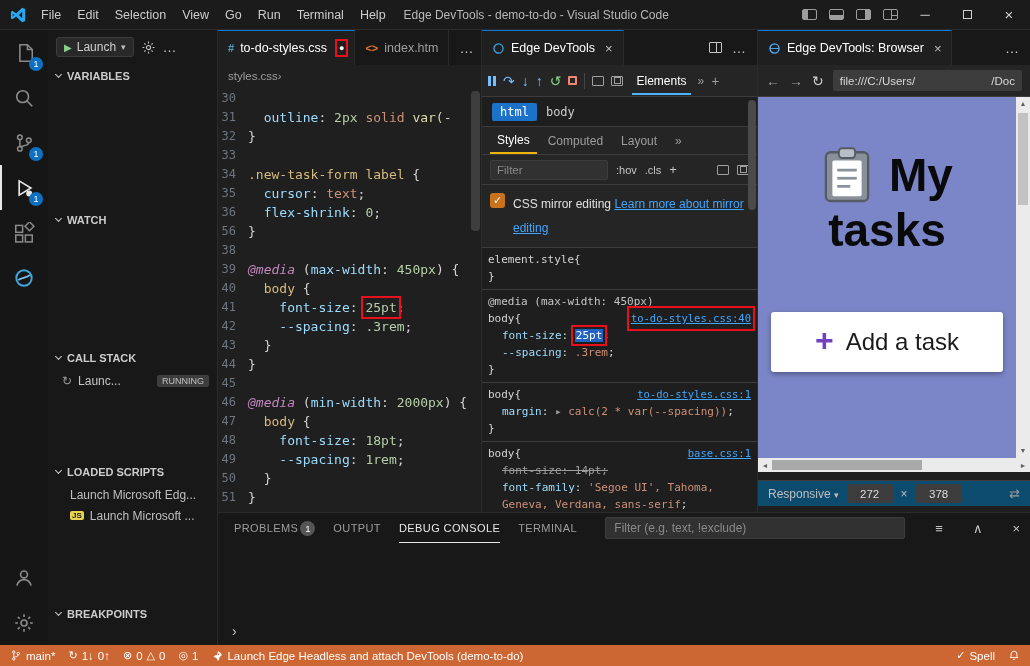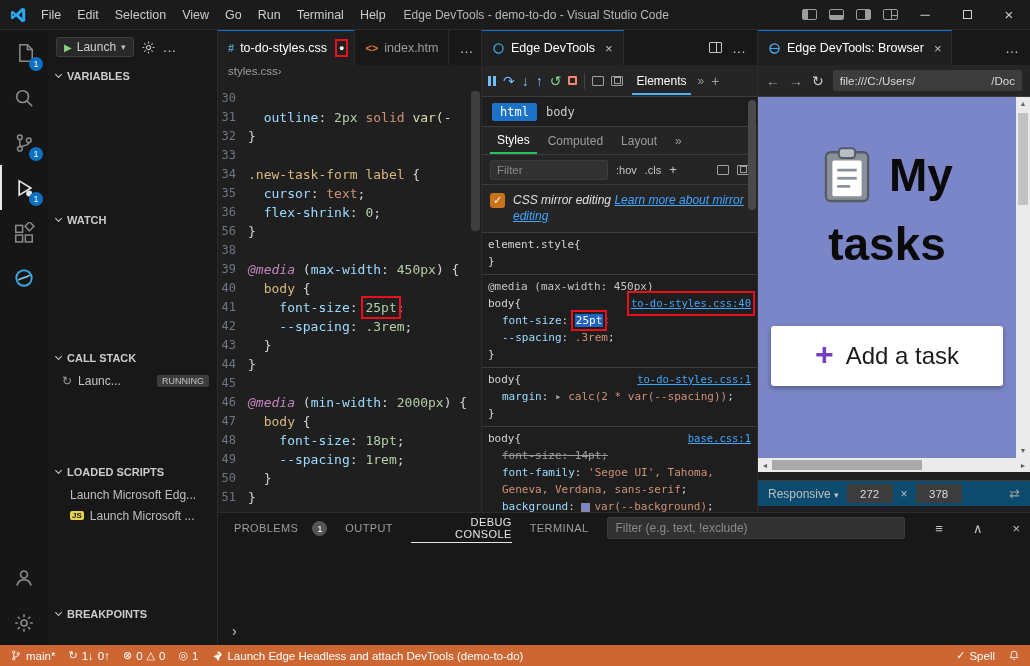--- a/index.html
+++ b/index.html
@@ -80,21 +80,21 @@
   .fi.html { color:#e37933; }
   .dot { color:#ffffff; font-size:9px; margin-left:6px; }
   .tab-close { color:#c0c0c0; font-size:13px; margin-left:4px; }
   .tab-actions { margin-left:auto; display:flex; align-items:center; gap:10px; padding:0 10px; color:#c5c5c5; }
   .split-ic { width:13px; height:11px; border:1px solid #c5c5c5; border-radius:1px; position:relative; }
   .split-ic::before { content:""; position:absolute; top:0; bottom:0; left:50%; width:1px; background:#c5c5c5; }
 
   .annot-box { outline:2px solid var(--annot); outline-offset:2px; }
 
   
-  .breadcrumb { height:22px; display:flex; align-items:flex-start; padding:0 10px; font-size:11.5px; color:#9d9d9d; background:#1f1f1f; }
+  .breadcrumb { height:22px; display:flex; align-items:center; padding:0 10px; font-size:11.5px; color:#9d9d9d; background:#1f1f1f; }
   .code { flex:1; background:#1f1f1f; overflow:hidden; padding-top:2px; position:relative;
           font-family:"DejaVu Sans Mono", monospace; font-size:13px; }
   .code-line { display:flex; height:19px; line-height:19px; white-space:pre; }
   .ln { width:30px; flex:none; text-align:right; padding-right:12px; color:#6e7681; font-size:12px; }
   .lt { white-space:pre; }
   .tk-prop { color:#9cdcfe; } .tk-val { color:#ce9178; } .tk-num { color:#b5cea8; }
   .tk-at { color:#c586c0;font-style:italic; } .tk-sel { color:#d7ba7d; } .tk-punc { color:#d4d4d4; } .tk-fn { color:#dcdcaa; }
   .ed-scroll { position:absolute; right:1px; top:4px; width:9px; height:140px; background:rgba(121,121,121,.35); border-radius:4px; }
 
   
@@ -110,32 +110,32 @@
   .sq-ic.inner::after { content:""; position:absolute; right:1px; bottom:1px; width:5px; height:5px; border:1px solid #a0a0a0; }
   .dt-tab { color:#ffffff; font-size:12px; padding:7px 4px 5px; border-bottom:2px solid #4db2ff; margin-left:2px; }
   .dt-more { color:#9d9d9d; font-size:12px; } .dt-plus { color:#9d9d9d; font-size:14px; }
   .dom-bar { height:30px; background:#1e1e1e; border-bottom:1px solid #3c3c3c; display:flex; align-items:center; gap:9px;
              padding:0 10px; font-family:"DejaVu Sans Mono", monospace; font-size:12px; flex:none; }
   .dom-chip { background:#1b72c8; color:#fff; padding:2px 8px; border-radius:2px; }
   .dom-plain { color:#cccccc; }
   .styles-tabs { height:28px; background:#252526; border-bottom:1px solid #3c3c3c; display:flex; align-items:stretch; gap:4px;
                  padding:0 8px; font-size:12px; flex:none; }
   .stab { display:flex; align-items:center; padding:0 7px; color:#9d9d9d; }
-  .stab.active { color:#fff; border-bottom:2px solid #22c55e; }
+  .stab.active { color:#fff; border-bottom:2px solid #eab308; }
   .filter-row { height:30px; background:#252526; border-bottom:1px solid #3c3c3c; display:flex; align-items:center; gap:8px;
                 padding:0 8px; flex:none; }
   .filter-input { width:118px; height:20px; background:#313131; border:1px solid #3c3c3c; border-radius:2px;
                   color:#bbbbbb; font-size:11.5px; padding:0 6px; }
   .filter-input::placeholder { color:#8a8a8a; }
   .mini-btn { color:#c5c5c5; font-size:11px; }
   .mirror-row { min-height:48px; background:#252526; border-bottom:1px solid #3c3c3c; display:flex; gap:8px;
                 padding:7px 8px; font-size:12px; flex:none; }
   .cbx { width:15px; height:15px; flex:none; background:#c8721c; border-radius:3px; color:#fff; font-size:11px;
          display:flex; align-items:center; justify-content:center; margin-top:1px; }
-  .mirror-text { line-height:16px; color:#e0e0e0;font-style:italic; }
+  .mirror-text { line-height:24px; color:#e0e0e0; }
   .lnk { color:var(--link); text-decoration:underline; }
   .styles-rules { flex:1; background:#1e1e1e; overflow:hidden; font-family:"DejaVu Sans Mono", monospace; font-size:11px; }
   .rule { border-bottom:1px solid #3c3c3c; padding:3px 6px 4px; }
   .media { color:#c5c5c5; line-height:17px; }
   .rline { display:flex; align-items:center; line-height:17px; color:#d4d4d4; }
   .sel { color:#d4d4d4; } .brace { color:#d4d4d4; }
   .src { margin-left:auto; color:var(--link); text-decoration:underline; font-size:10.5px; }
   .pline { padding-left:14px; line-height:17px; color:#d4d4d4; }
   .pn { color:#9cdcfe; } .pv { color:#ce9178; }
   .val-selected { background:#2163c2; color:#fff; padding:0 1px; }
@@ -151,21 +151,21 @@
   .nav-ic { color:#9d9d9d; font-size:14px; }
   .nav-ic.lit { color:#d0d0d0; }
   .urlbox { flex:1; height:21px; background:#3c3c3c; border-radius:2px; display:flex; align-items:center;
             justify-content:space-between; padding:0 7px; font-size:11.5px; color:#d8d8d8; overflow:hidden; white-space:nowrap; }
   .viewport { height:361px; background:var(--viewport); position:relative; flex:none; overflow:hidden; }
   .vp-inner { position:absolute; left:0; top:0; bottom:0; right:14px; display:flex; flex-direction:column; align-items:center;
               padding-top:48px; }
   .h1row { display:flex; align-items:center; gap:16px; }
   .h1 { font-size:46px; font-weight:bold; color:#0a0a0a; line-height:1.1; }
   .clipboard { width:52px; height:60px; }
-  .tasks-line { margin-top:14px; }
+  .tasks-line { }
   .add-btn { margin-top:56px; width:232px; height:60px; background:#ffffff; border:none; border-radius:3px;
              box-shadow:0 2px 5px rgba(0,0,0,.35); display:flex; align-items:center; justify-content:center; gap:12px; }
   .add-plus { color:var(--accent-purple); font-size:32px; font-weight:bold; line-height:1; margin-top:-4px; }
   .add-label { font-size:24px; color:#1b1b1b; }
   .v-scroll { position:absolute; right:0; top:0; bottom:0; width:14px; background:#ebebeb; display:flex; flex-direction:column;
               align-items:center; font-size:7px; color:#606060; }
   .v-scroll .arr { height:14px; line-height:14px; }
   .v-thumb { width:10px; height:92px; background:#c2c2c2; border-radius:0; margin-top:2px; }
   .v-fill { flex:1; }
   .h-scroll { height:14px; background:#ebebeb; display:flex; align-items:center; font-size:7px; color:#606060; flex:none; }
@@ -175,21 +175,21 @@
   .devicebar { height:26px; background:#0c4a6e; border-top:1px solid #3c3c3c; display:flex; align-items:center; gap:8px;
                padding:0 10px; font-size:12px; color:#bfbfbf; flex:none; }
   .dim-input { width:46px; height:19px; background:#3c3c3c; border:1px solid #3c3c3c; border-radius:2px; color:#dddddd;
                font-size:11.5px; text-align:center; }
   .swap { margin-left:auto; color:#9d9d9d; font-size:13px; }
   .g3-fill { flex:1; background:#1e1e1e; }
 
   
   .bpanel { flex:1; background:#181818; border-top:1px solid #2b2b2b; display:flex; flex-direction:column; min-height:0; }
   .bp-tabs { height:30px; display:flex; align-items:center; gap:18px; padding:0 10px 0 16px; flex:none; }
-  .bp-tab { font-size:11px; letter-spacing:.4px; color:#9d9d9d; display:flex; align-items:center; gap:14px; height:100%;text-align:right; }
+  .bp-tab { font-size:11px; letter-spacing:.4px; color:#9d9d9d; display:flex; align-items:center; gap:2px; height:100%; }
   .bp-tab.active { color:#e7e7e7; box-shadow:inset 0 -1px 0 #e7e7e7; }
   .p-badge { background:#555; color:#fff; width:15px; height:15px; border-radius:50%; font-size:9.5px;
              display:flex; align-items:center; justify-content:center; letter-spacing:0; }
   .bp-filter { margin-left:auto; width:300px; height:22px; background:#313131; border:1px solid #3c3c3c; border-radius:2px;
                color:#bbbbbb; font-size:12px; padding:0 8px; }
   .bp-filter::placeholder { color:#8a8a8a; }
   .bp-ic { color:#c5c5c5; font-size:13px; margin-left:12px; }
   .bp-content { flex:1; position:relative; }
   .prompt { position:absolute; left:14px; bottom:6px; color:#c5c5c5; font-size:14px; }
 

